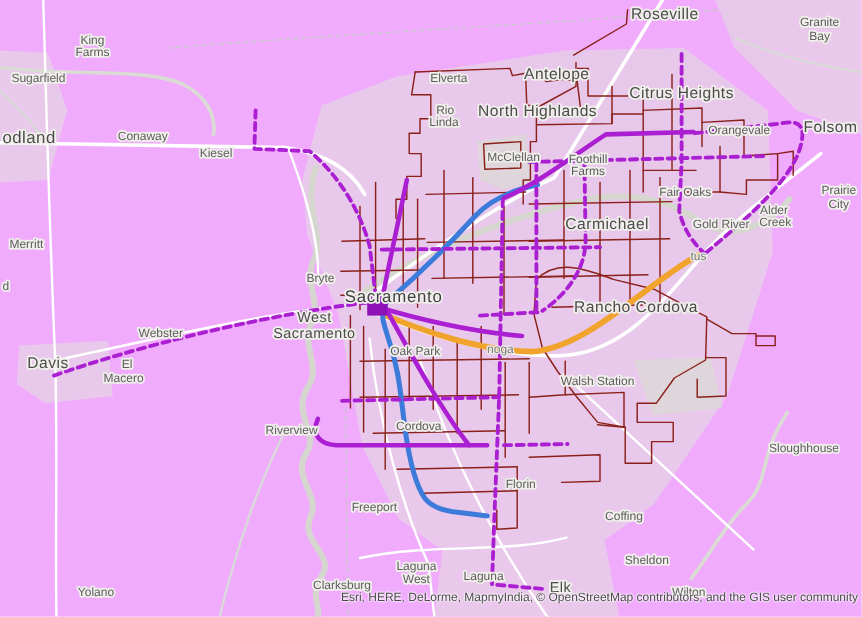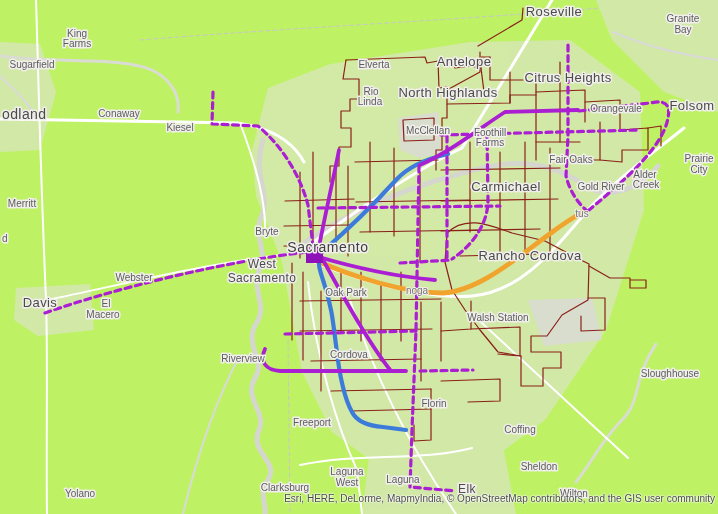--- a/index.html
+++ b/index.html
@@ -11,21 +11,21 @@
   text.city{fill:#4b4b4b;letter-spacing:.4px;}
   text.big{fill:#3f3f3f;letter-spacing:.6px;}
   text.town{fill:#5d5d5d;}
   text.muted{fill:#777;stroke-width:2px;}
   #attribution{position:absolute;right:3px;bottom:10px;font-size:10px;color:#4c4c4c;
     text-shadow:0 0 2px #fff,0 0 2px #fff,0 0 2px #fff;white-space:nowrap;}
 </style>
 </head>
 <body>
 
-<div id="map-root" style="background: #bef264;">
+<div id="map-root" style="background: #f0abfc;">
   <svg id="map-svg" width="718" height="514" viewBox="0 0 718 514">
       <g fill="#e3e1dd" stroke="none" opacity="0.55">
         <polygon points="252,150 268,88 330,64 470,42 570,40 640,92 644,210 606,330 545,420 480,468 384,470 332,432 302,372 282,262 256,196"></polygon>
         <polygon points="596,0 718,0 718,112 664,92 612,40"></polygon>
         <polygon points="16,288 90,284 94,330 38,336 14,320"></polygon>
         <polygon points="0,42 40,44 56,92 40,150 0,152"></polygon>
         <polygon points="372,432 500,430 516,514 362,514"></polygon>
       </g>
       <g fill="#dbdad7" stroke="none" opacity="0.8">
         <polygon points="398,118 438,112 443,152 420,158 400,150"></polygon>

